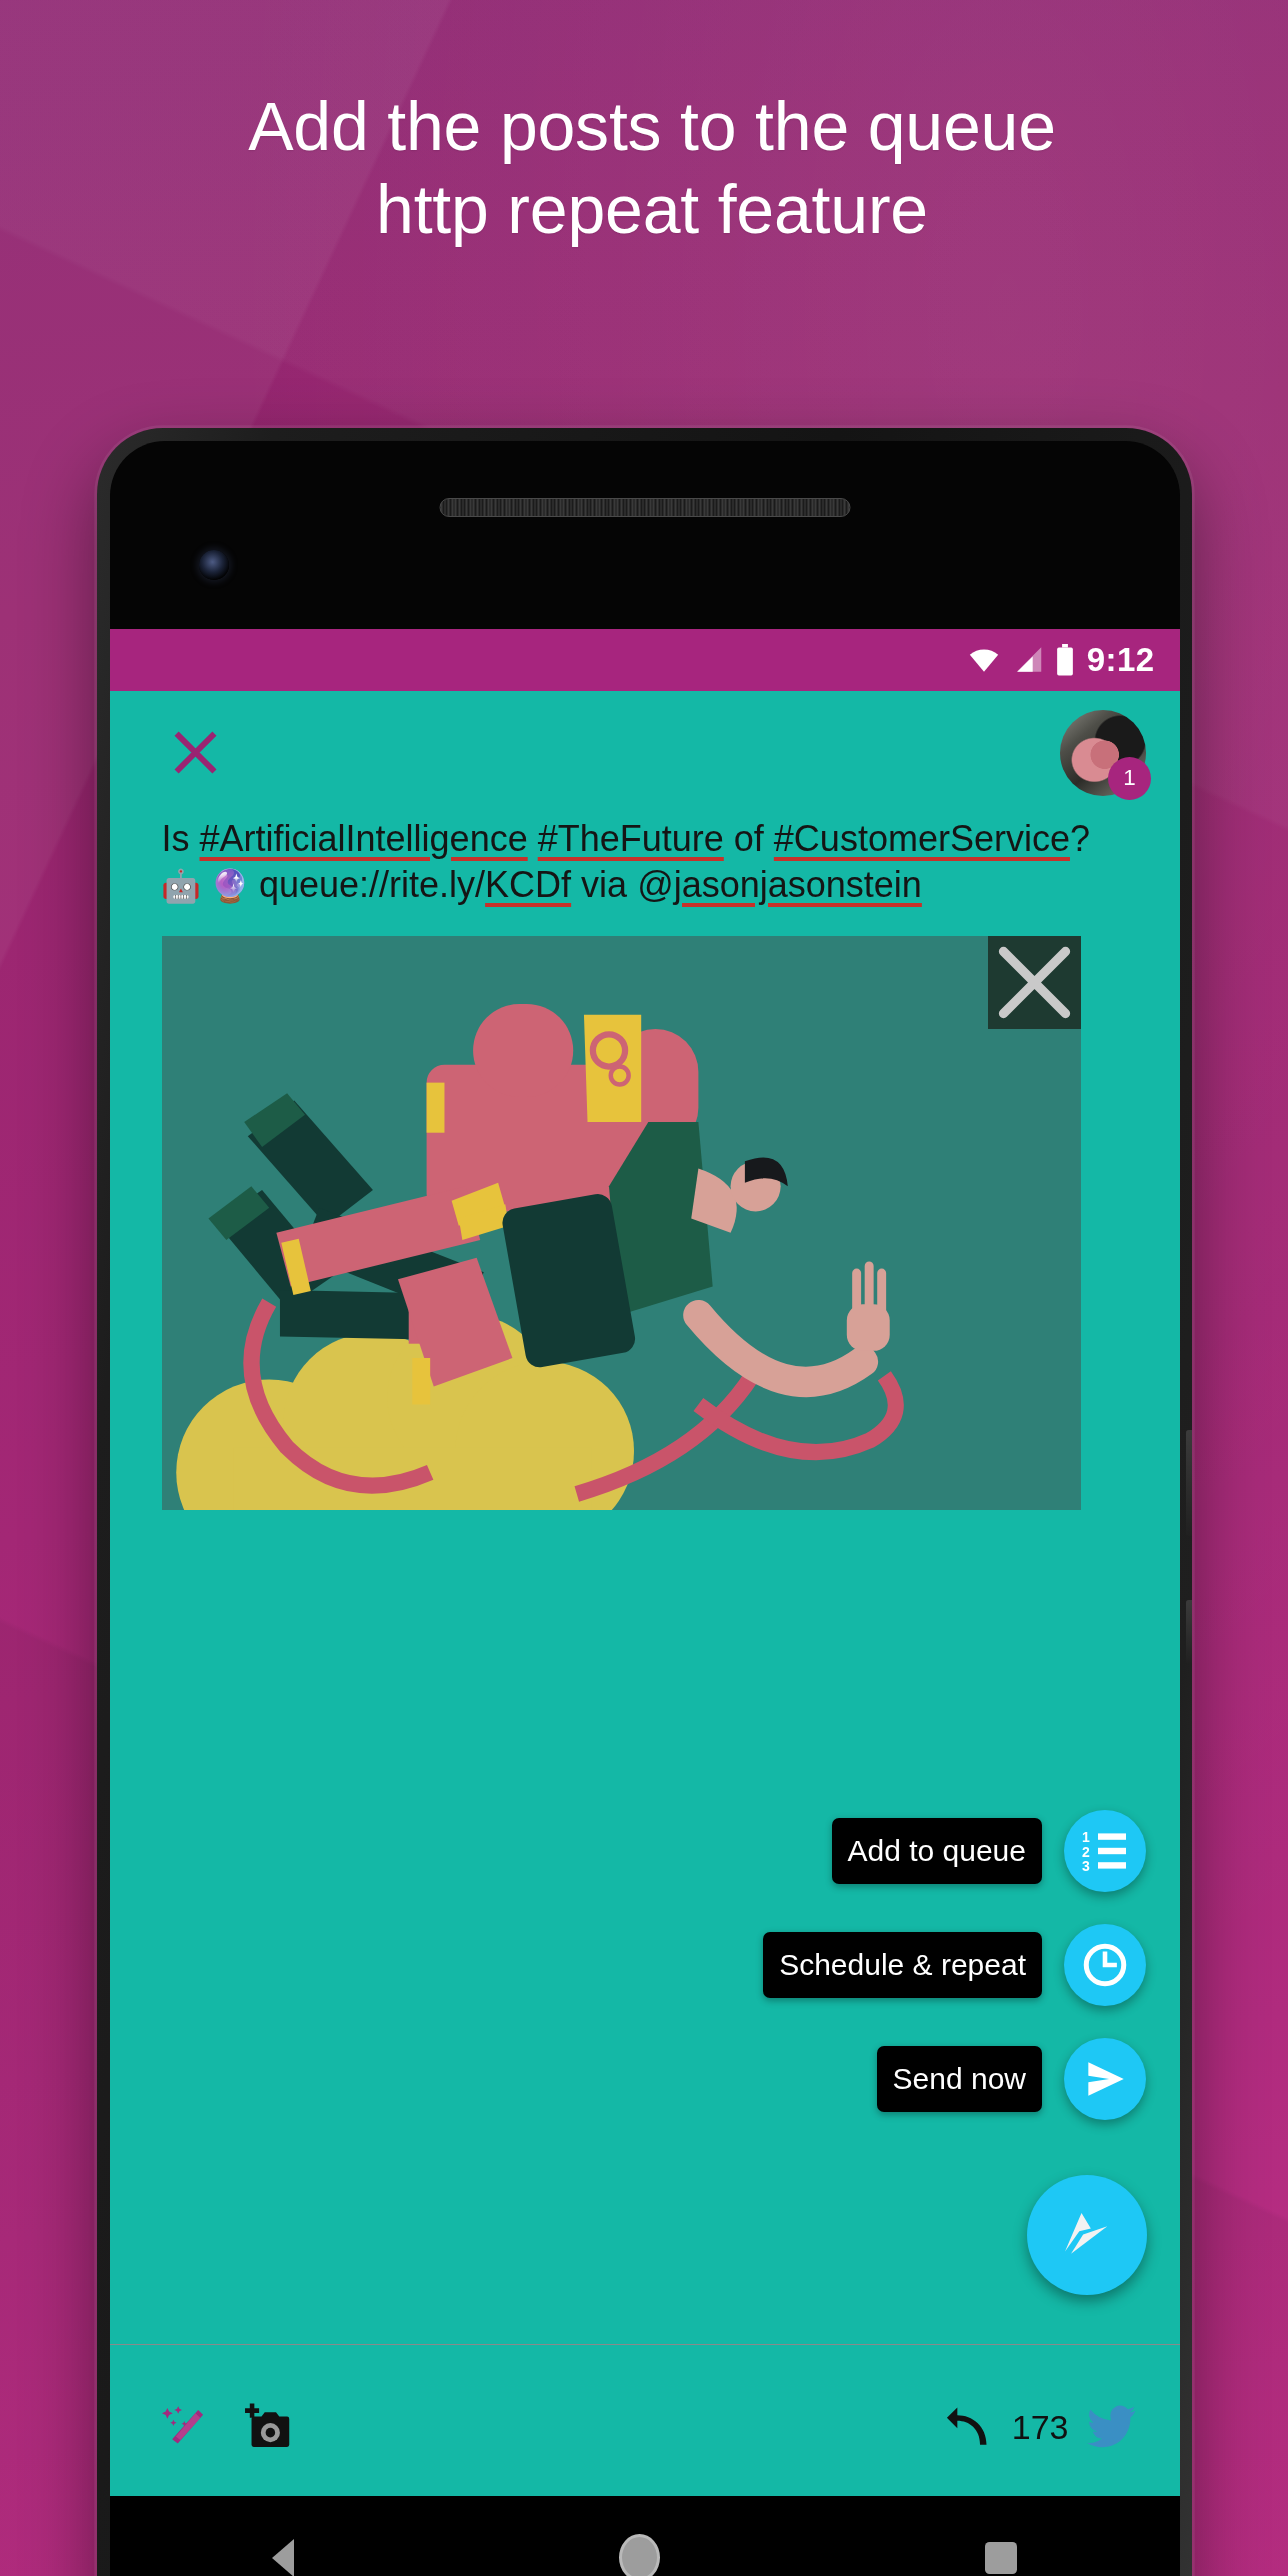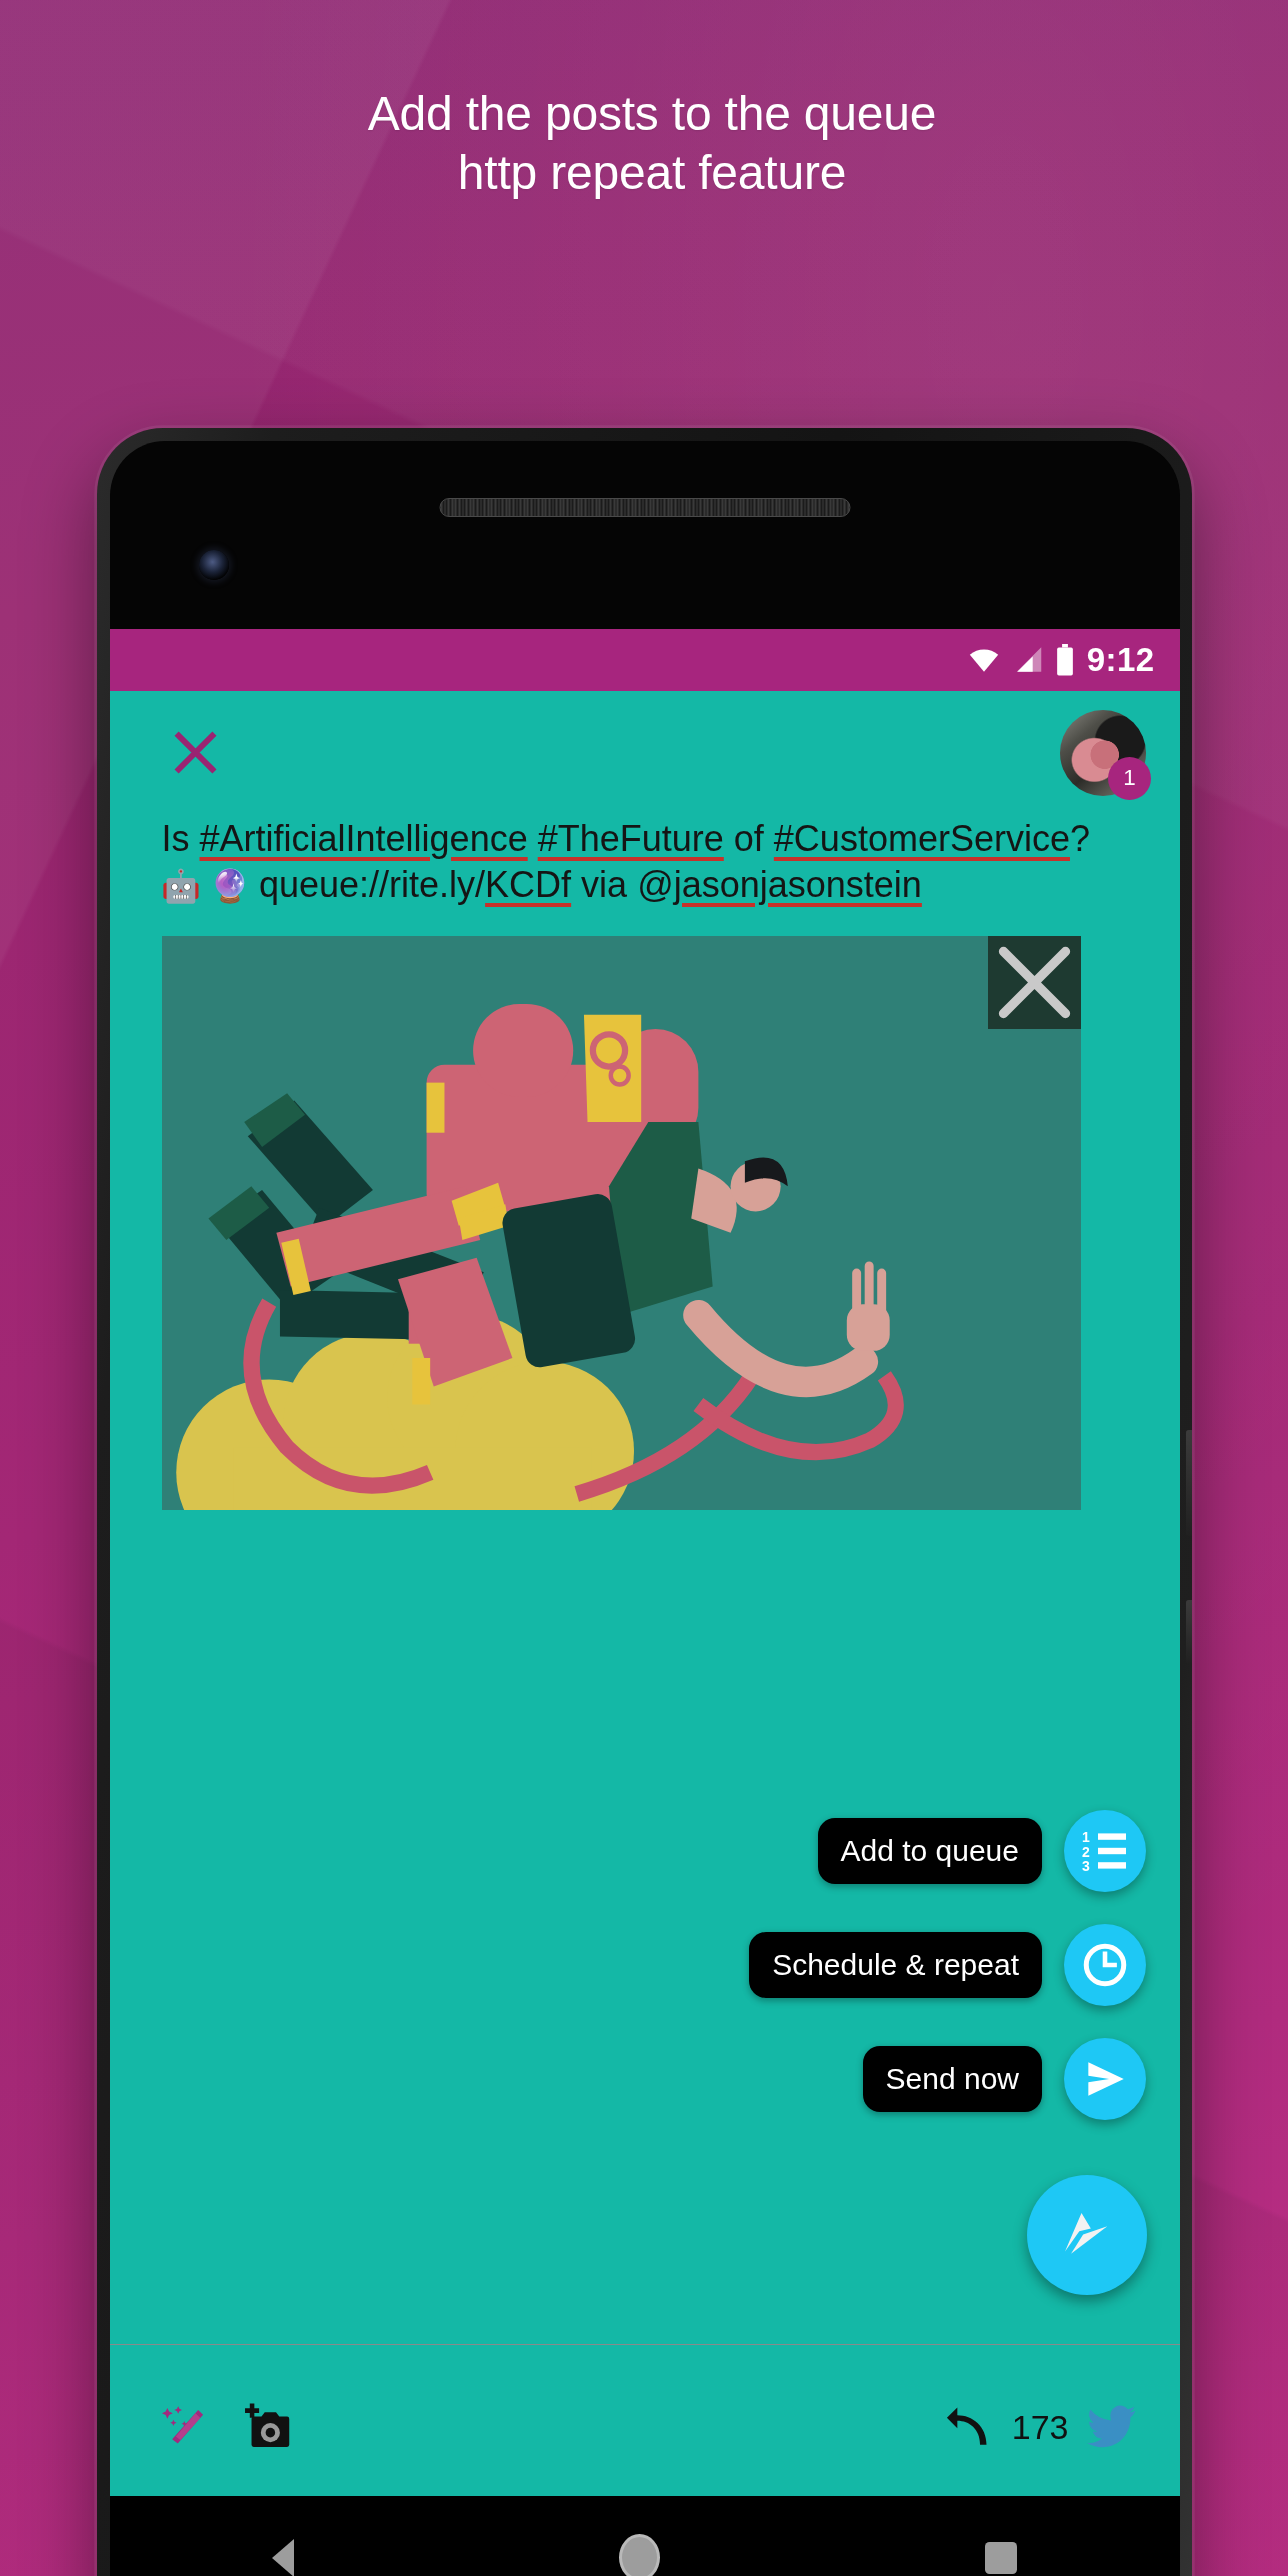--- a/index.html
+++ b/index.html
@@ -17,21 +17,21 @@
       linear-gradient(205deg, rgba(255,255,255,.035) 0 26%, transparent 26.2% 55%),
       linear-gradient(25deg, rgba(0,0,0,.05) 0 30%, transparent 30.2% 60%),
       radial-gradient(ellipse at 78% 12%, rgba(255,255,255,.06), transparent 55%);
     pointer-events:none;
   }
 
   
   .headline{
     position:absolute; left:16px; right:0; top:85px;
     text-align:center; color:#fff;
-    font-size:48px; line-height:1.22; font-weight:400;
+    font-size:68px; line-height:1.22; font-weight:400;
     letter-spacing:-0.2px;
     text-shadow:0 0.9px 1.8px rgba(0,0,0,.10);
     z-index:5;
   }
   .headline span{ display:block; }
 
   
   .phone{
     position:absolute; left:97px; top:428px;
     width:1095px; height:2191px;
@@ -142,21 +142,21 @@
   }
 
   
   .fabs{
     position:absolute; right:34px; bottom:215px;
     display:flex; flex-direction:column; align-items:flex-end; gap:32px;
   }
   .fab-row{ display:flex; align-items:center; gap:21.5px; }
   .fab-label{
     background:#000; color:#fff;
-    font-size:30px; padding:16px 23px; border-radius:17px;
+    font-size:30px; padding:16px 16px; border-radius:7px;
     box-shadow:0 2.7px 7.2px rgba(0,0,0,.3); white-space:nowrap;
   }
   .fab-mini{
     width:82px; height:82px; border-radius:50%;
     background:#1ec8f5;
     display:flex; align-items:center; justify-content:center;
     box-shadow:0 4.5px 10.7px rgba(0,0,0,.32);
     cursor:pointer; flex:0 0 auto;
   }
   .fab-main{

